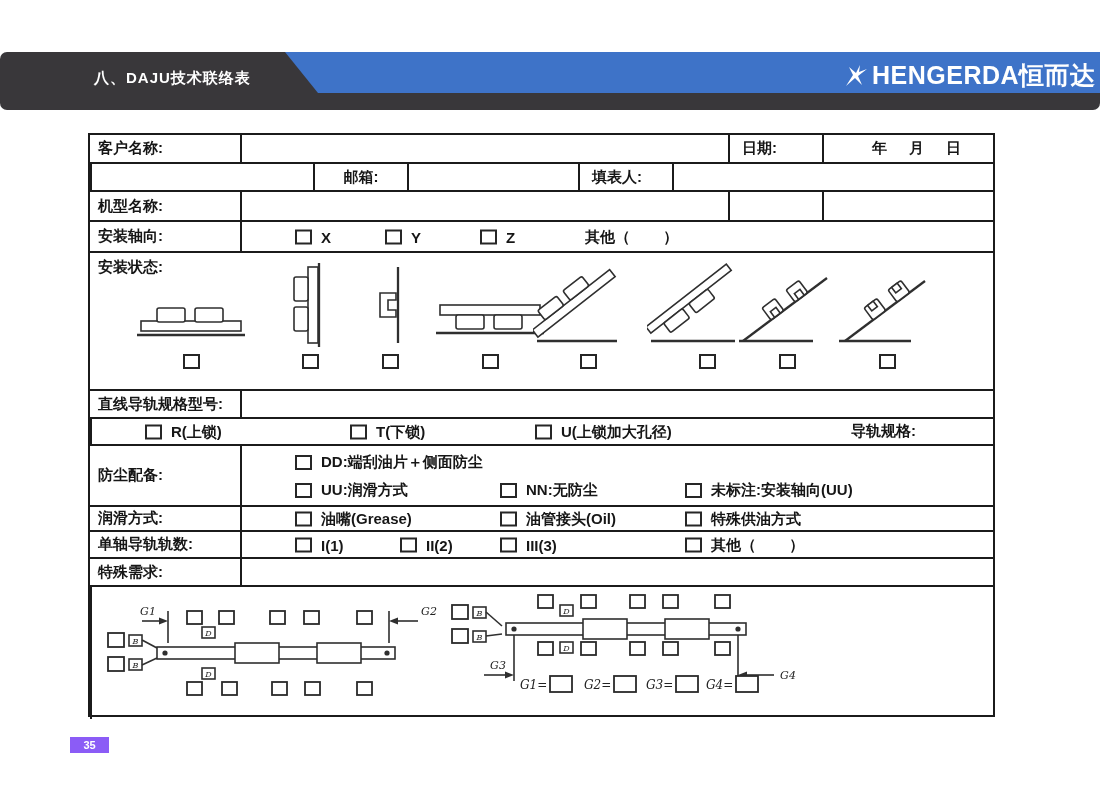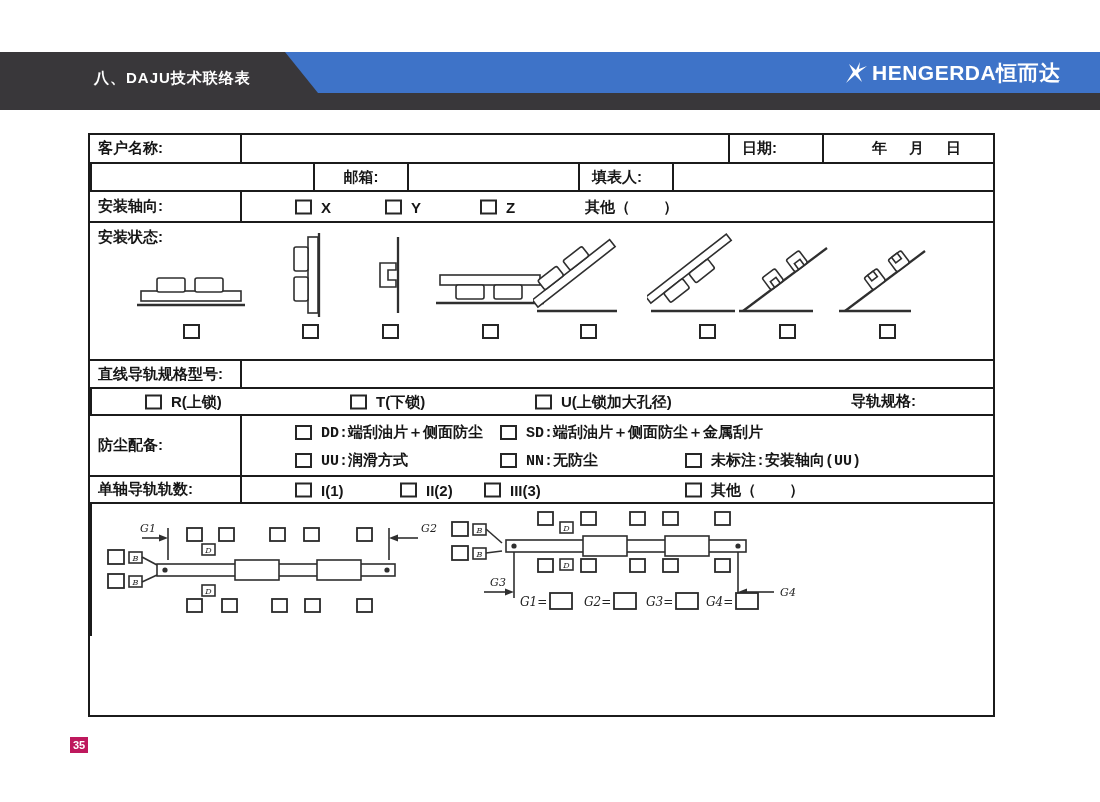--- a/index.html
+++ b/index.html
@@ -1,63 +1,63 @@
 <!DOCTYPE html>
 <html><head>
 <meta charset="utf-8">
 <style>
   html,body{margin:0;padding:0;background:#fff;}
   body{font-family:"Liberation Sans","DejaVu Sans",sans-serif;color:#161616;}
   #page{position:relative;width:1100px;height:802px;background:#ffffff;overflow:hidden;}
 
   
-  .topbar{position:absolute;left:0;top:52px;width:1100px;height:58px;background:#39373a;}
+  .topbar{position:absolute;left:0;top:52px;width:1100px;height:58px;background:#39373a;border-radius:7px;}
   .blueband{position:absolute;left:0;top:0;width:1100px;height:41px;background:#3e73c8;
     clip-path:polygon(285px 0,1100px 0,1100px 41px,318px 41px);}
   .htitle{position:absolute;left:94px;top:17px;color:#fff;font-size:15px;font-weight:bold;letter-spacing:1px;}
   .brand{position:absolute;left:843px;top:7px;display:flex;align-items:center;gap:3px;color:#fff;}
-  .brand span{font-size:21px;font-weight:bold;letter-spacing:.5px;}
+  .brand span{font-size:25px;font-weight:bold;letter-spacing:.5px;}
 
   
   #tbl{position:absolute;left:88px;top:133px;width:907px;height:584px;box-sizing:border-box;
     border:2px solid #1b1b1b;display:flex;flex-direction:column;background:#fff;}
   .row{display:flex;box-sizing:border-box;border-bottom:2px solid #1b1b1b;flex:none;}
   .row.nb{border-bottom:none;}
   .c{box-sizing:border-box;border-left:2px solid #1b1b1b;position:relative;display:flex;
      align-items:center;flex:none;overflow:visible;}
   .c.first{border-left:none;}
   .lab{font-weight:bold;font-size:15px;padding-left:8px;white-space:nowrap;}
   .lab.cen{padding-left:0;justify-content:center;}
   .lab.ind{padding-left:12px;}
   .datecell{justify-content:space-evenly;font-weight:bold;font-size:15px;padding:0 10px 0 26px;}
 
   .cb{width:13px;height:11px;border:2px solid #262626;background:#fff;display:inline-block;flex:none;}
   .opt{position:absolute;top:50%;transform:translateY(-50%);display:flex;align-items:center;gap:9px;
        font-size:15px;font-weight:bold;white-space:pre;}
-  .opt.fx{transform:none;font-family:Liberation Mono, monospace;}
+  .opt.fx{transform:none;}
 
   .statelabel{position:absolute;left:8px;top:5px;font-weight:bold;font-size:15px;}
   .dg{position:absolute;top:8px;display:flex;flex-direction:column;align-items:center;}
   .dg .cb{margin-top:5px;}
 
   .lab2{flex-direction:column;justify-content:center;align-items:flex-start;padding-left:8px;gap:2px;}
   .lab2 .main{font-weight:bold;font-size:15px;}
   .lab2 .sub{font-weight:bold;font-size:10.5px;}
 
   
   .draw line,.draw rect,.draw path,.draw circle,.draw polygon{stroke:#2f2f2f;stroke-width:1.6;fill:none;}
   .draw .fw{fill:#ffffff;}
   .draw .ar{fill:#2f2f2f;stroke:none;}
   .draw .dot{fill:#2f2f2f;stroke:none;}
   .draw .thick{stroke-width:2.3;}
   .draw text{stroke:none;fill:#222;font-family:"DejaVu Serif",serif;font-style:italic;}
   .draw .cbx{fill:#fff;stroke:#2a2a2a;stroke-width:1.8;}
   .dsvg{position:absolute;}
 
-  .pagenum{position:absolute;left:70px;top:737px;width:18px;height:16px;background:#be185d;color:#fff;
+  .pagenum{position:absolute;left:70px;top:737px;width:39px;height:16px;background:#8b5cf6;color:#fff;
     display:flex;align-items:center;justify-content:center;font-size:11px;font-weight:bold;}
 </style>
 </head>
 <body>
 
 <div id="page">
 
   <div class="topbar">
     <div class="blueband"></div>
     <div class="htitle">八、DAJU技术联络表</div>
@@ -83,20 +83,26 @@
     </div>
 
     <div class="row" style="height:28px">
       <div class="c" style="width:223px"></div>
       <div class="c lab cen" style="width:94px">邮箱:</div>
       <div class="c" style="width:171px"></div>
       <div class="c lab ind" style="width:94px">填表人:</div>
       <div class="c" style="width:171px"></div>
     </div>
 
+    <div class="row" style="height:30px">
+      <div class="c first lab" style="width:150px">机型名称:</div>
+      <div class="c" style="width:488px"></div>
+      <div class="c" style="width:94px"></div>
+      <div class="c" style="width:171px"></div>
+    </div>
 
     <div class="row" style="height:31px">
       <div class="c first lab" style="width:150px">安装轴向:</div>
       <div class="c" style="width:753px">
         <span class="opt" style="left:53px">
           <span class="cb"></span>
           <span>X</span>
         </span>
         <span class="opt" style="left:143px">
           <span class="cb"></span>
@@ -235,62 +241,79 @@
       <div class="c first lab" style="width:150px">导轨规格:</div>
     </div>
 
     <div class="row" style="height:61px">
       <div class="c first lab" style="width:150px">防尘配备:</div>
       <div class="c" style="width:753px">
         <span class="opt fx" style="left:53px;top:7px">
           <span class="cb"></span>
           <span>DD:端刮油片＋侧面防尘</span>
         </span>
-        <span class="opt fx" style="left:258px;top:7px">
-          <span class="cb"></span>
-          <span>SD:端刮油片＋侧面防尘＋金属刮片</span>
-        </span>
         <span class="opt fx" style="left:53px;top:35px">
           <span class="cb"></span>
           <span>UU:润滑方式</span>
         </span>
         <span class="opt fx" style="left:258px;top:35px">
           <span class="cb"></span>
           <span>NN:无防尘</span>
         </span>
         <span class="opt fx" style="left:443px;top:35px">
           <span class="cb"></span>
           <span>未标注:安装轴向(UU)</span>
         </span>
       </div>
     </div>
 
+    <div class="row" style="height:25px">
+      <div class="c first lab" style="width:150px">润滑方式:</div>
+      <div class="c" style="width:753px">
+        <span class="opt" style="left:53px">
+          <span class="cb"></span>
+          <span>油嘴(Grease)</span>
+        </span>
+        <span class="opt" style="left:258px">
+          <span class="cb"></span>
+          <span>油管接头(Oil)</span>
+        </span>
+        <span class="opt" style="left:443px">
+          <span class="cb"></span>
+          <span>特殊供油方式</span>
+        </span>
+      </div>
+    </div>
 
     <div class="row" style="height:27px">
       <div class="c first lab" style="width:150px">单轴导轨轨数:</div>
       <div class="c" style="width:753px">
         <span class="opt" style="left:53px">
           <span class="cb"></span>
           <span>I(1)</span>
         </span>
         <span class="opt" style="left:158px">
           <span class="cb"></span>
           <span>II(2)</span>
         </span>
-        <span class="opt" style="left:242px">
+        <span class="opt" style="left:258px">
           <span class="cb"></span>
           <span>III(3)</span>
         </span>
         <span class="opt" style="left:443px">
           <span class="cb"></span>
           <span>其他（        ）</span>
         </span>
       </div>
     </div>
 
+    <div class="row" style="height:28px">
+      <div class="c first lab" style="width:150px">特殊需求:</div>
+      <div class="c" style="width:753px"></div>
+    </div>
 
     <div class="row nb" style="height:132px">
       <div class="c" style="width:753px">
 
         <svg class="draw dsvg" style="left:10px;top:16px" width="345" height="100" viewBox="0 0 345 100">
           <rect class="cbx" x="6" y="30" width="16" height="14"></rect>
           <rect class="cbx" x="6" y="54" width="16" height="14"></rect>
           <rect x="27" y="32" width="13" height="11"></rect>
           <text x="33.5" y="41" font-size="8" text-anchor="middle">B</text>
           <rect x="27" y="56" width="13" height="11"></rect>

